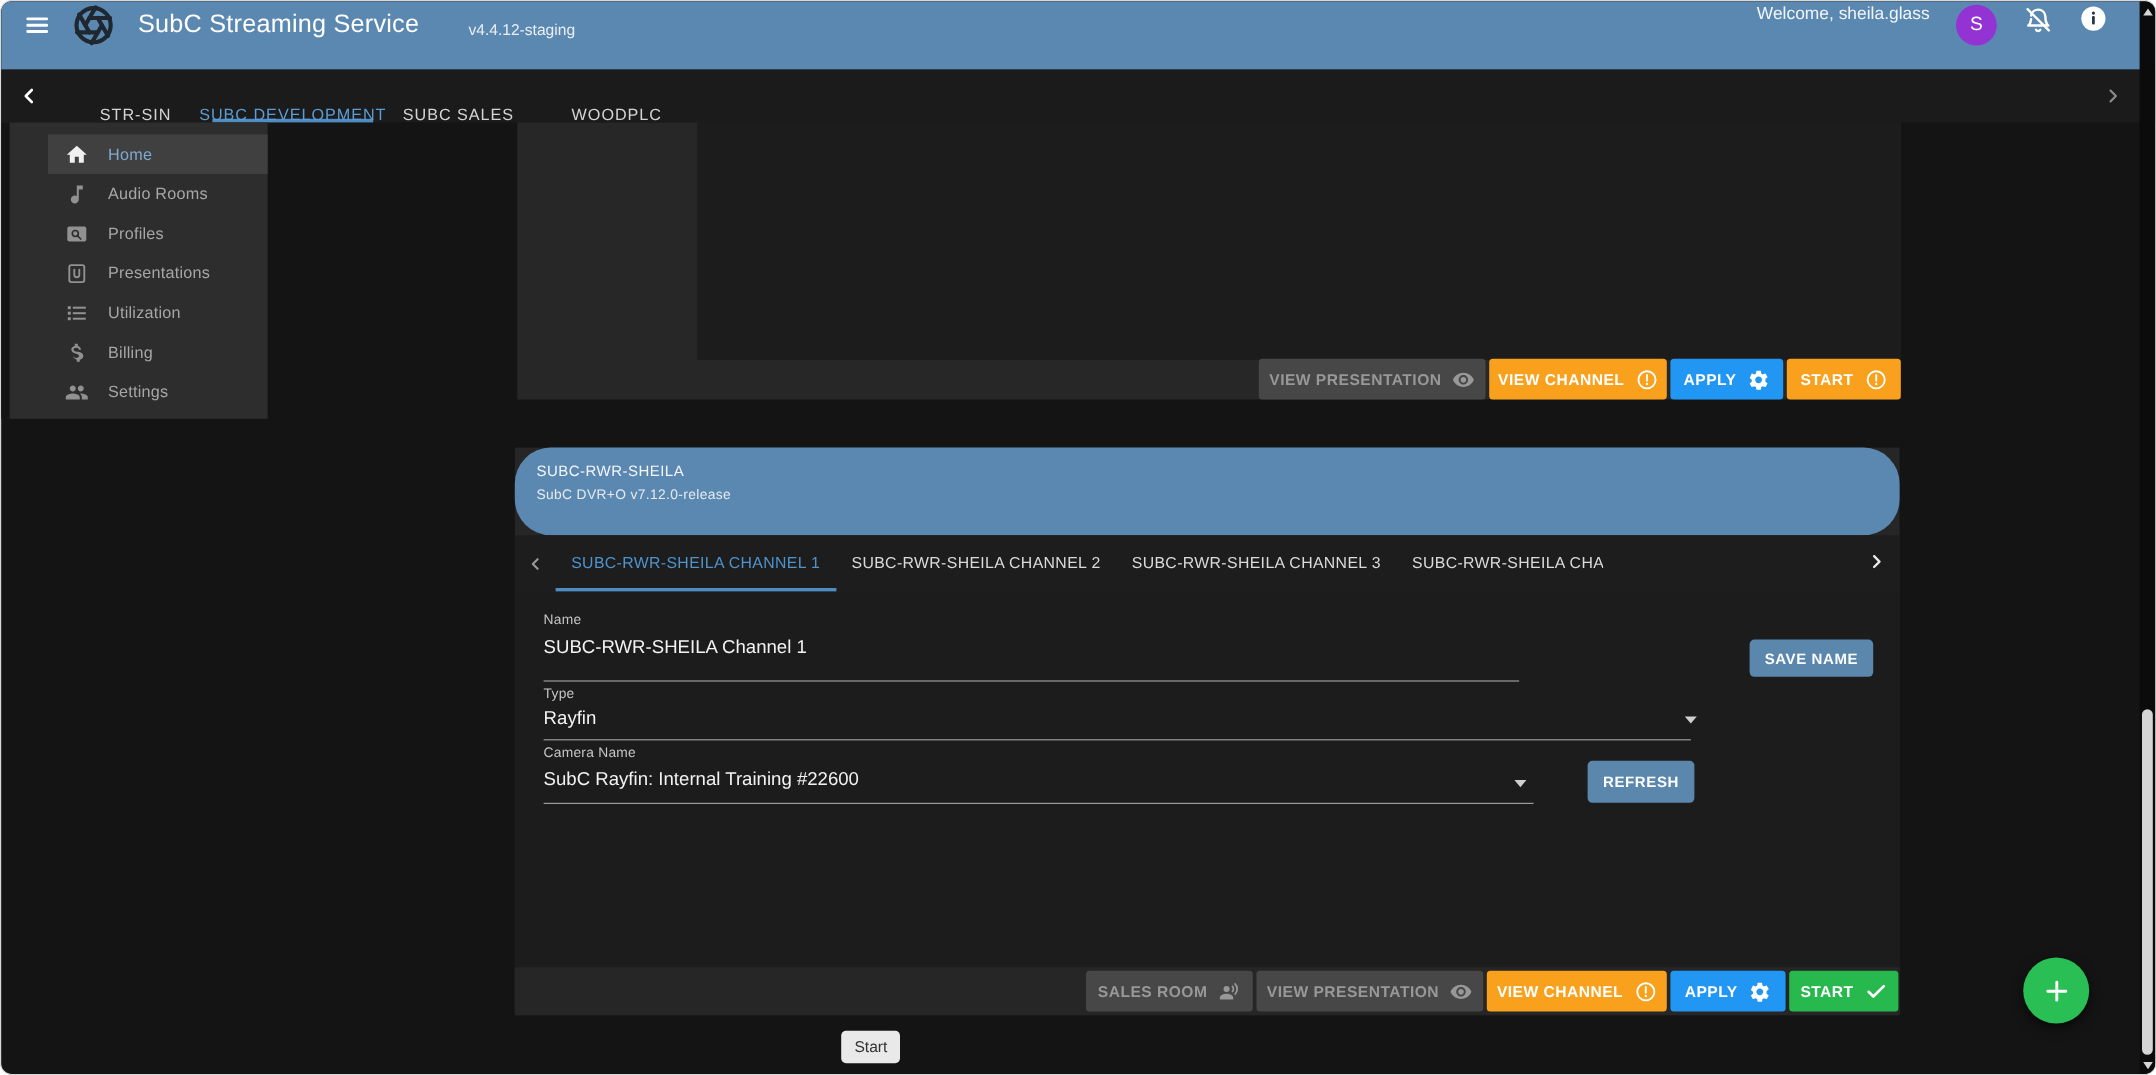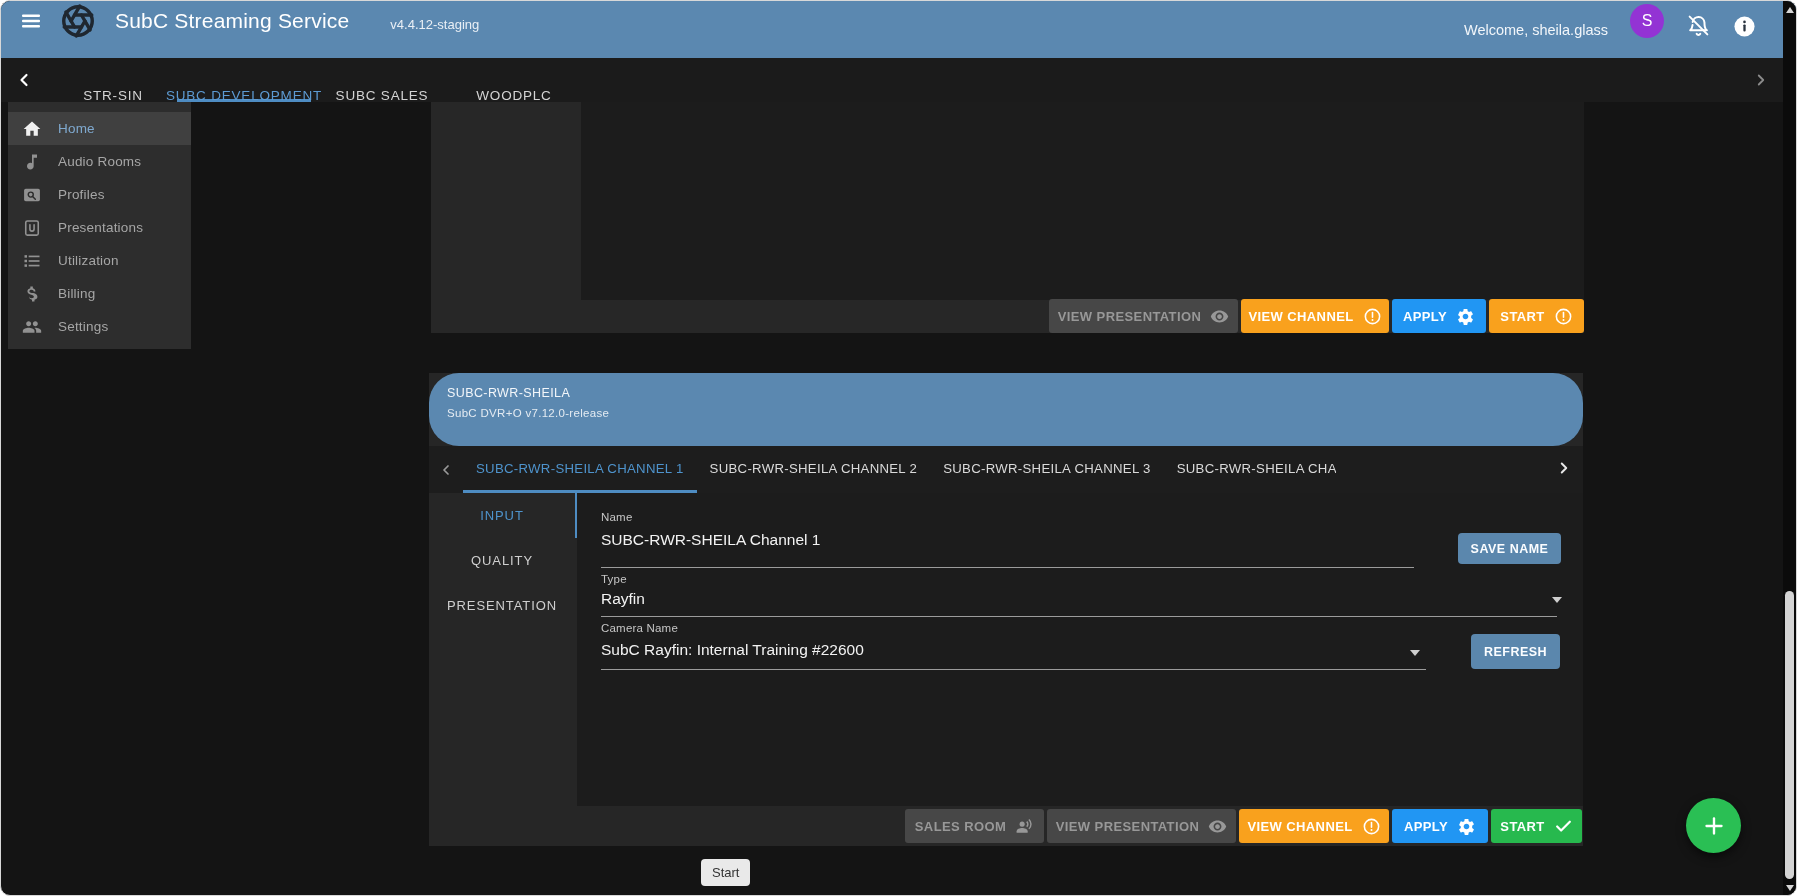--- a/index.html
+++ b/index.html
@@ -11,39 +11,39 @@
   }
   svg{display:block;}
 
   
   .app-header{position:absolute;left:0;top:0;width:100%;height:57px;background:#5b88b0;
     display:flex;align-items:center;padding:0 40px 17px 18px;}
   .hd-left{display:flex;align-items:center;gap:15px;}
   .hamburger{width:26px;height:26px;display:flex;align-items:center;cursor:pointer;}
   .app-title{color:#ffffff;font-size:21px;font-weight:400;letter-spacing:.2px;margin-left:4px;white-space:nowrap;}
   .app-version{color:#e9eff5;font-size:13px;margin-left:26px;margin-top:6px;white-space:nowrap;}
-  .hd-right{margin-left:auto;display:flex;align-items:flex-end;gap:22px;}
+  .hd-right{margin-left:auto;display:flex;align-items:flex-start;gap:22px;}
   .welcome{color:#f2f6fa;font-size:14.5px;white-space:nowrap;}
   .avatar{width:34px;height:34px;border-radius:50%;background:#9333d4;color:#fff;
     display:flex;align-items:center;justify-content:center;font-size:16px;}
 
   
   .org-bar{position:absolute;left:0;top:57px;width:100%;height:44px;background:#1b1b1b;
     display:flex;align-items:stretch;}
   .org-back{width:46px;display:flex;align-items:center;justify-content:center;cursor:pointer;}
   .org-tabs{display:flex;align-items:stretch;margin-left:2px;}
   .org-tab{display:flex;align-items:center;justify-content:center;font-size:13.5px;letter-spacing:.8px;
     color:#d4d4d4;border-bottom:3px solid transparent;padding-top:3px;cursor:pointer;white-space:nowrap;margin-top:31px;}
   .org-tab.w1{width:128px}.org-tab.w2{width:134px}.org-tab.w3{width:142px}.org-tab.w4{width:122px}
   .org-tab.active{color:#5d9bd3;border-bottom-color:#4e8cc2;}
   .org-next{position:absolute;right:26px;top:0;height:44px;display:flex;align-items:center;cursor:pointer;}
 
   
-  .sidebar{position:absolute;left:0;top:101px;width:190px;height:247px;background:#2d2d2d;
-    border-left:7px solid #141414;padding-top:10px;}
+  .sidebar{position:absolute;left:0;top:101px;width:222px;height:247px;background:#2d2d2d;
+    border-left:7px solid #141414;padding-top:10px;padding-left:32px;}
   .side-item{height:33px;display:flex;align-items:center;gap:16px;padding-left:14px;cursor:pointer;}
   .side-item .s-icon{width:20px;height:20px;color:#919191;flex:0 0 auto;}
   .side-item .s-label{font-size:13.5px;color:#a6a6a6;letter-spacing:.2px;}
   .side-item.active{background:#404040;}
   .side-item.active .s-icon{color:#f0f0f0;}
   .side-item.active .s-label{color:#7fa9cf;}
 
   
   .btn{display:inline-flex;align-items:center;justify-content:center;gap:9px;height:34px;
     border:0;border-radius:3px;font-family:inherit;font-weight:700;font-size:13px;
@@ -306,25 +306,20 @@
       <div class="chtab">SUBC-RWR-SHEILA CHANNEL 3</div>
       <div class="chtab truncated">SUBC-RWR-SHEILA CHANNEL 5</div>
       <span class="ch-next">
         <svg width="18" height="18" viewBox="0 0 24 24" fill="none" stroke="#e8e8e8" stroke-width="2.6" stroke-linecap="round" stroke-linejoin="round">
             <polyline points="9 6 15 12 9 18"></polyline>
           </svg>
       </span>
     </div>
 
     <div class="dc-body">
-      <div class="dc-vtabs">
-        <div class="vtab active">INPUT</div>
-        <div class="vtab">QUALITY</div>
-        <div class="vtab">PRESENTATION</div>
-      </div>
 
       <div class="dc-form">
         <div class="f-label l-name">Name</div>
         <div class="f-value v-name">SUBC-RWR-SHEILA Channel 1</div>
         <div class="f-line u-name"></div>
         <button class="steel-btn btn-savename">SAVE NAME</button>
 
         <div class="f-label l-type">Type</div>
         <div class="f-value v-type">Rayfin</div>
         <div class="f-line u-type"></div>

